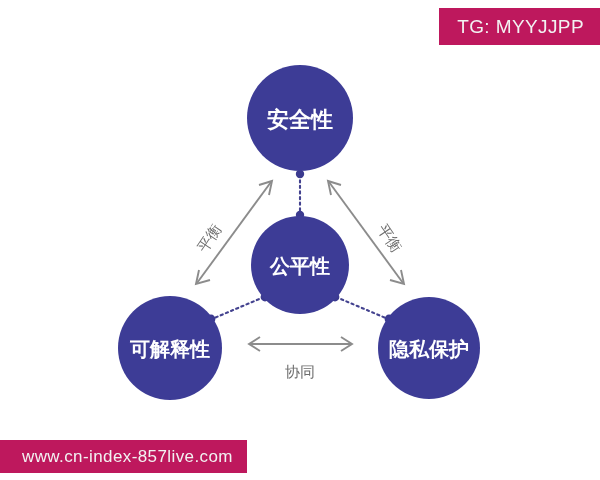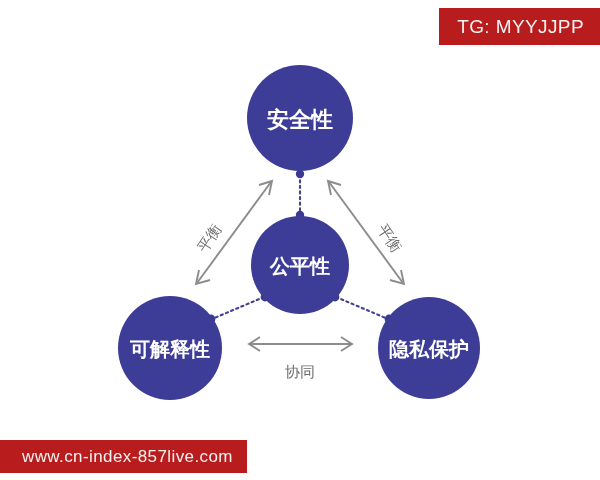--- a/index.html
+++ b/index.html
@@ -16,21 +16,21 @@
   #stage {
     position: relative;
     width: 600px;
     height: 480px;
     background: #ffffff;
   }
 
   
   .badge {
     position: absolute;
-    background: #b91c1c;
+    background: #be185d;
     color: #f2f2f2;
     font-family: "Liberation Sans", sans-serif;
     display: flex;
     align-items: center;
     letter-spacing: 0.4px;
     white-space: nowrap;
   }
   #tg-badge {
     top: 8px;
     right: 0;

